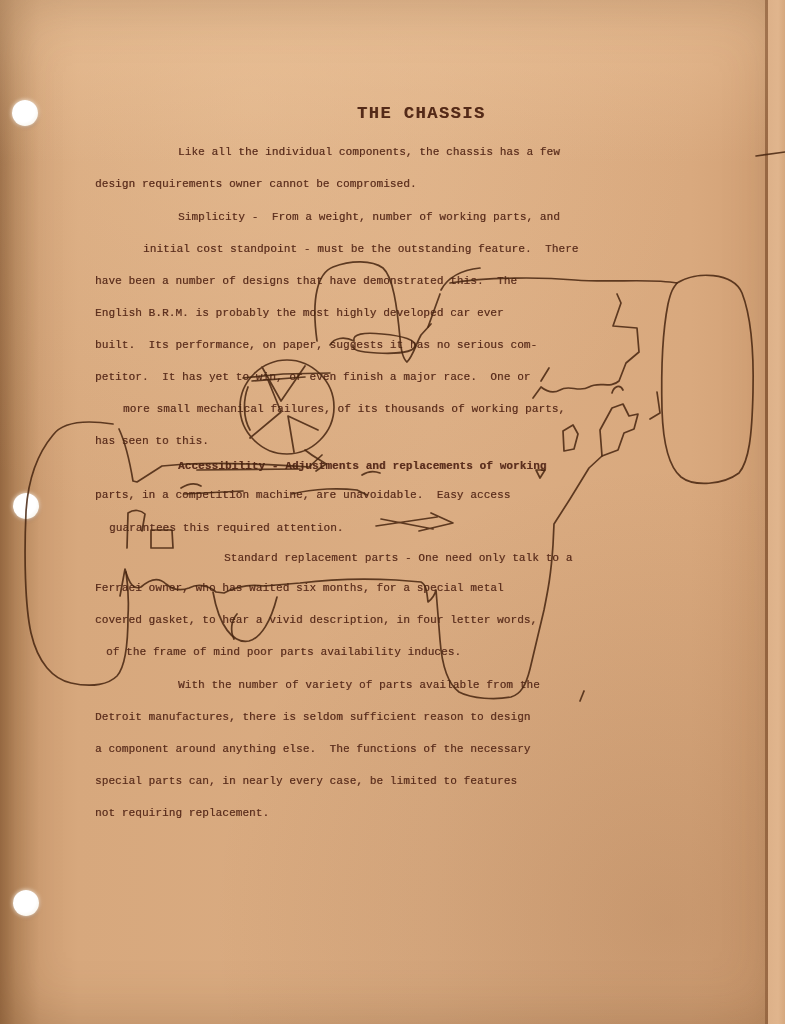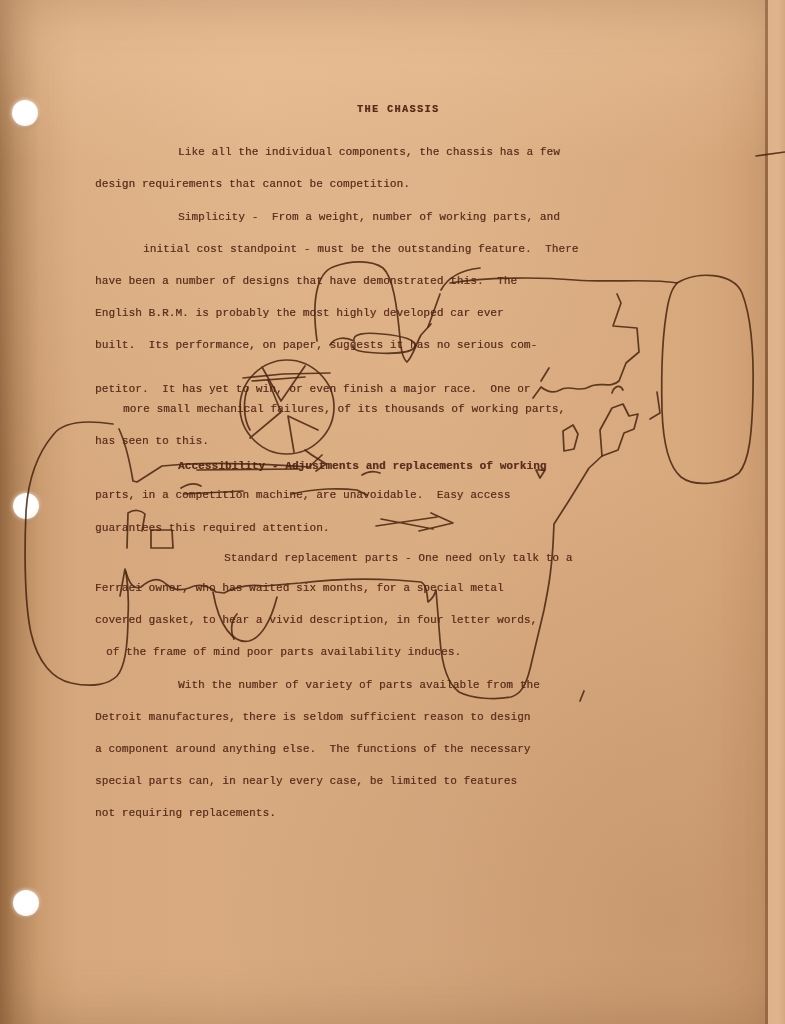--- a/index.html
+++ b/index.html
@@ -21,21 +21,21 @@
   .hole{position:absolute;border-radius:50%;
     background:radial-gradient(circle at 42% 38%, #ffffff 55%, #f1ebdd);
     box-shadow:0 0 4px rgba(255,250,240,.9), 1px 2px 3px rgba(115,70,40,.35);}
   .text-layer{position:absolute;top:0;left:0;width:100%;height:100%;}
   .tline{
     position:absolute;white-space:pre;font-size:11px;line-height:18px;
     color:#5b2e1d;letter-spacing:.1px;
     text-shadow:.4px .4px .5px rgba(91,46,29,.55);
   }
   .title{
-    position:absolute;font-size:10px;font-weight:bold;letter-spacing:1.5px;
+    position:absolute;font-size:17px;font-weight:bold;letter-spacing:1.5px;
     color:#542a18;text-shadow:.4px .4px .6px rgba(84,42,24,.6);white-space:pre;
   }
   .ink{position:absolute;top:0;left:0;}
   .ink path{fill:none;stroke:#47250f;stroke-width:1.7;opacity:.85;
     stroke-linecap:round;stroke-linejoin:round;}
 </style>
 </head>
 <body>
 
 <div class="page">
@@ -45,41 +45,41 @@
   <div id="holes">
       <div class="hole" style="left: 12px; top: 100px; height: 26px; width: 26px;"></div>
       <div class="hole" style="left: 13px; top: 493px; height: 26px; width: 26px;"></div>
       <div class="hole" style="left: 13px; top: 890px; height: 26px; width: 26px;"></div>
     </div>
 
   <div class="text-layer">
     <div class="title" id="page-title" style="left: 357px; top: 104px;">THE CHASSIS</div>
     <div id="lines">
         <div class="tline" style="left: 178px; top: 143px;">Like all the individual components, the chassis has a few</div>
-        <div class="tline" style="left: 95px; top: 175px;">design requirements that cannot be competition.</div>
+        <div class="tline" style="left: 95px; top: 175px;">design requirements owner cannot be compromised.</div>
         <div class="tline" style="left: 178px; top: 208px;">Simplicity -  From a weight, number of working parts, and</div>
         <div class="tline" style="left: 95px; top: 240px; margin-left: 48px;">initial cost standpoint - must be the outstanding feature.  There</div>
         <div class="tline" style="left: 95px; top: 272px;">have been a number of designs that have demonstrated this.  The</div>
         <div class="tline" style="left: 95px; top: 304px;">English B.R.M. is probably the most highly developed car ever</div>
         <div class="tline" style="left: 95px; top: 336px;">built.  Its performance, on paper, suggests it has no serious com-</div>
-        <div class="tline" style="left: 95px; top: 368px; margin-top: 12px;">petitor.  It has yet to win, or even finish a major race.  One or</div>
+        <div class="tline" style="left: 95px; top: 368px;">petitor.  It has yet to win, or even finish a major race.  One or</div>
         <div class="tline" style="left: 95px; top: 400px; padding-left: 28px;">more small mechanical failures, of its thousands of working parts,</div>
         <div class="tline" style="left: 95px; top: 432px;">has seen to this.</div>
         <div class="tline" style="left: 178px; top: 457px; font-weight: bold;">Accessibility - Adjustments and replacements of working</div>
         <div class="tline" style="left: 95px; top: 486px;">parts, in a competition machine, are unavoidable.  Easy access</div>
-        <div class="tline" style="left: 95px; top: 519px;">guarantees this required attention.</div>
+        <div class="tline" style="left: 109px; top: 519px;">guarantees this required attention.</div>
         <div class="tline" style="left: 178px; top: 549px; margin-left: 46px;">Standard replacement parts - One need only talk to a</div>
         <div class="tline" style="left: 95px; top: 579px;">Ferraei owner, who has waited six months, for a special metal</div>
         <div class="tline" style="left: 95px; top: 611px;">covered gasket, to hear a vivid description, in four letter words,</div>
         <div class="tline" style="left: 106px; top: 643px;">of the frame of mind poor parts availability induces.</div>
         <div class="tline" style="left: 178px; top: 676px;">With the number of variety of parts available from the</div>
         <div class="tline" style="left: 95px; top: 708px;">Detroit manufactures, there is seldom sufficient reason to design</div>
         <div class="tline" style="left: 95px; top: 740px;">a component around anything else.  The functions of the necessary</div>
         <div class="tline" style="left: 95px; top: 772px;">special parts can, in nearly every case, be limited to features</div>
-        <div class="tline" style="left: 95px; top: 804px;">not requiring replacements.</div>
+        <div class="tline" style="left: 95px; top: 804px;">not requiring replacement.</div>
       </div>
   </div>
 
   <svg class="ink" id="ink-svg" width="785" height="1024" viewBox="0 0 785 1024">
       <path d="M677,283 C696,271 733,272 742,293 C751,316 754,348 753,392 C752,436 749,461 739,473 C723,485 694,487 681,477 C669,467 663,441 662,410 C661,369 663,329 668,304 C671,291 673,288 677,283"></path>
       <path d="M450,283 C490,277 540,277 575,280 C610,283 650,278 677,283"></path>
       <path d="M441,290 C448,277 462,270 480,268"></path>
       <path d="M317,341 C311,297 318,273 333,267 C351,260 372,260 383,268 C393,277 397,306 400,338 C401,351 403,359 407,362 C413,356 416,344 421,335 L431,324"></path>
       <path d="M440,294 L428,327"></path>
       <path d="M330,345 C334,338 344,336 354,341 C352,334 364,332 382,334 C404,336 416,340 415,346 C414,352 398,354 377,353 C358,352 352,350 353,345"></path>

